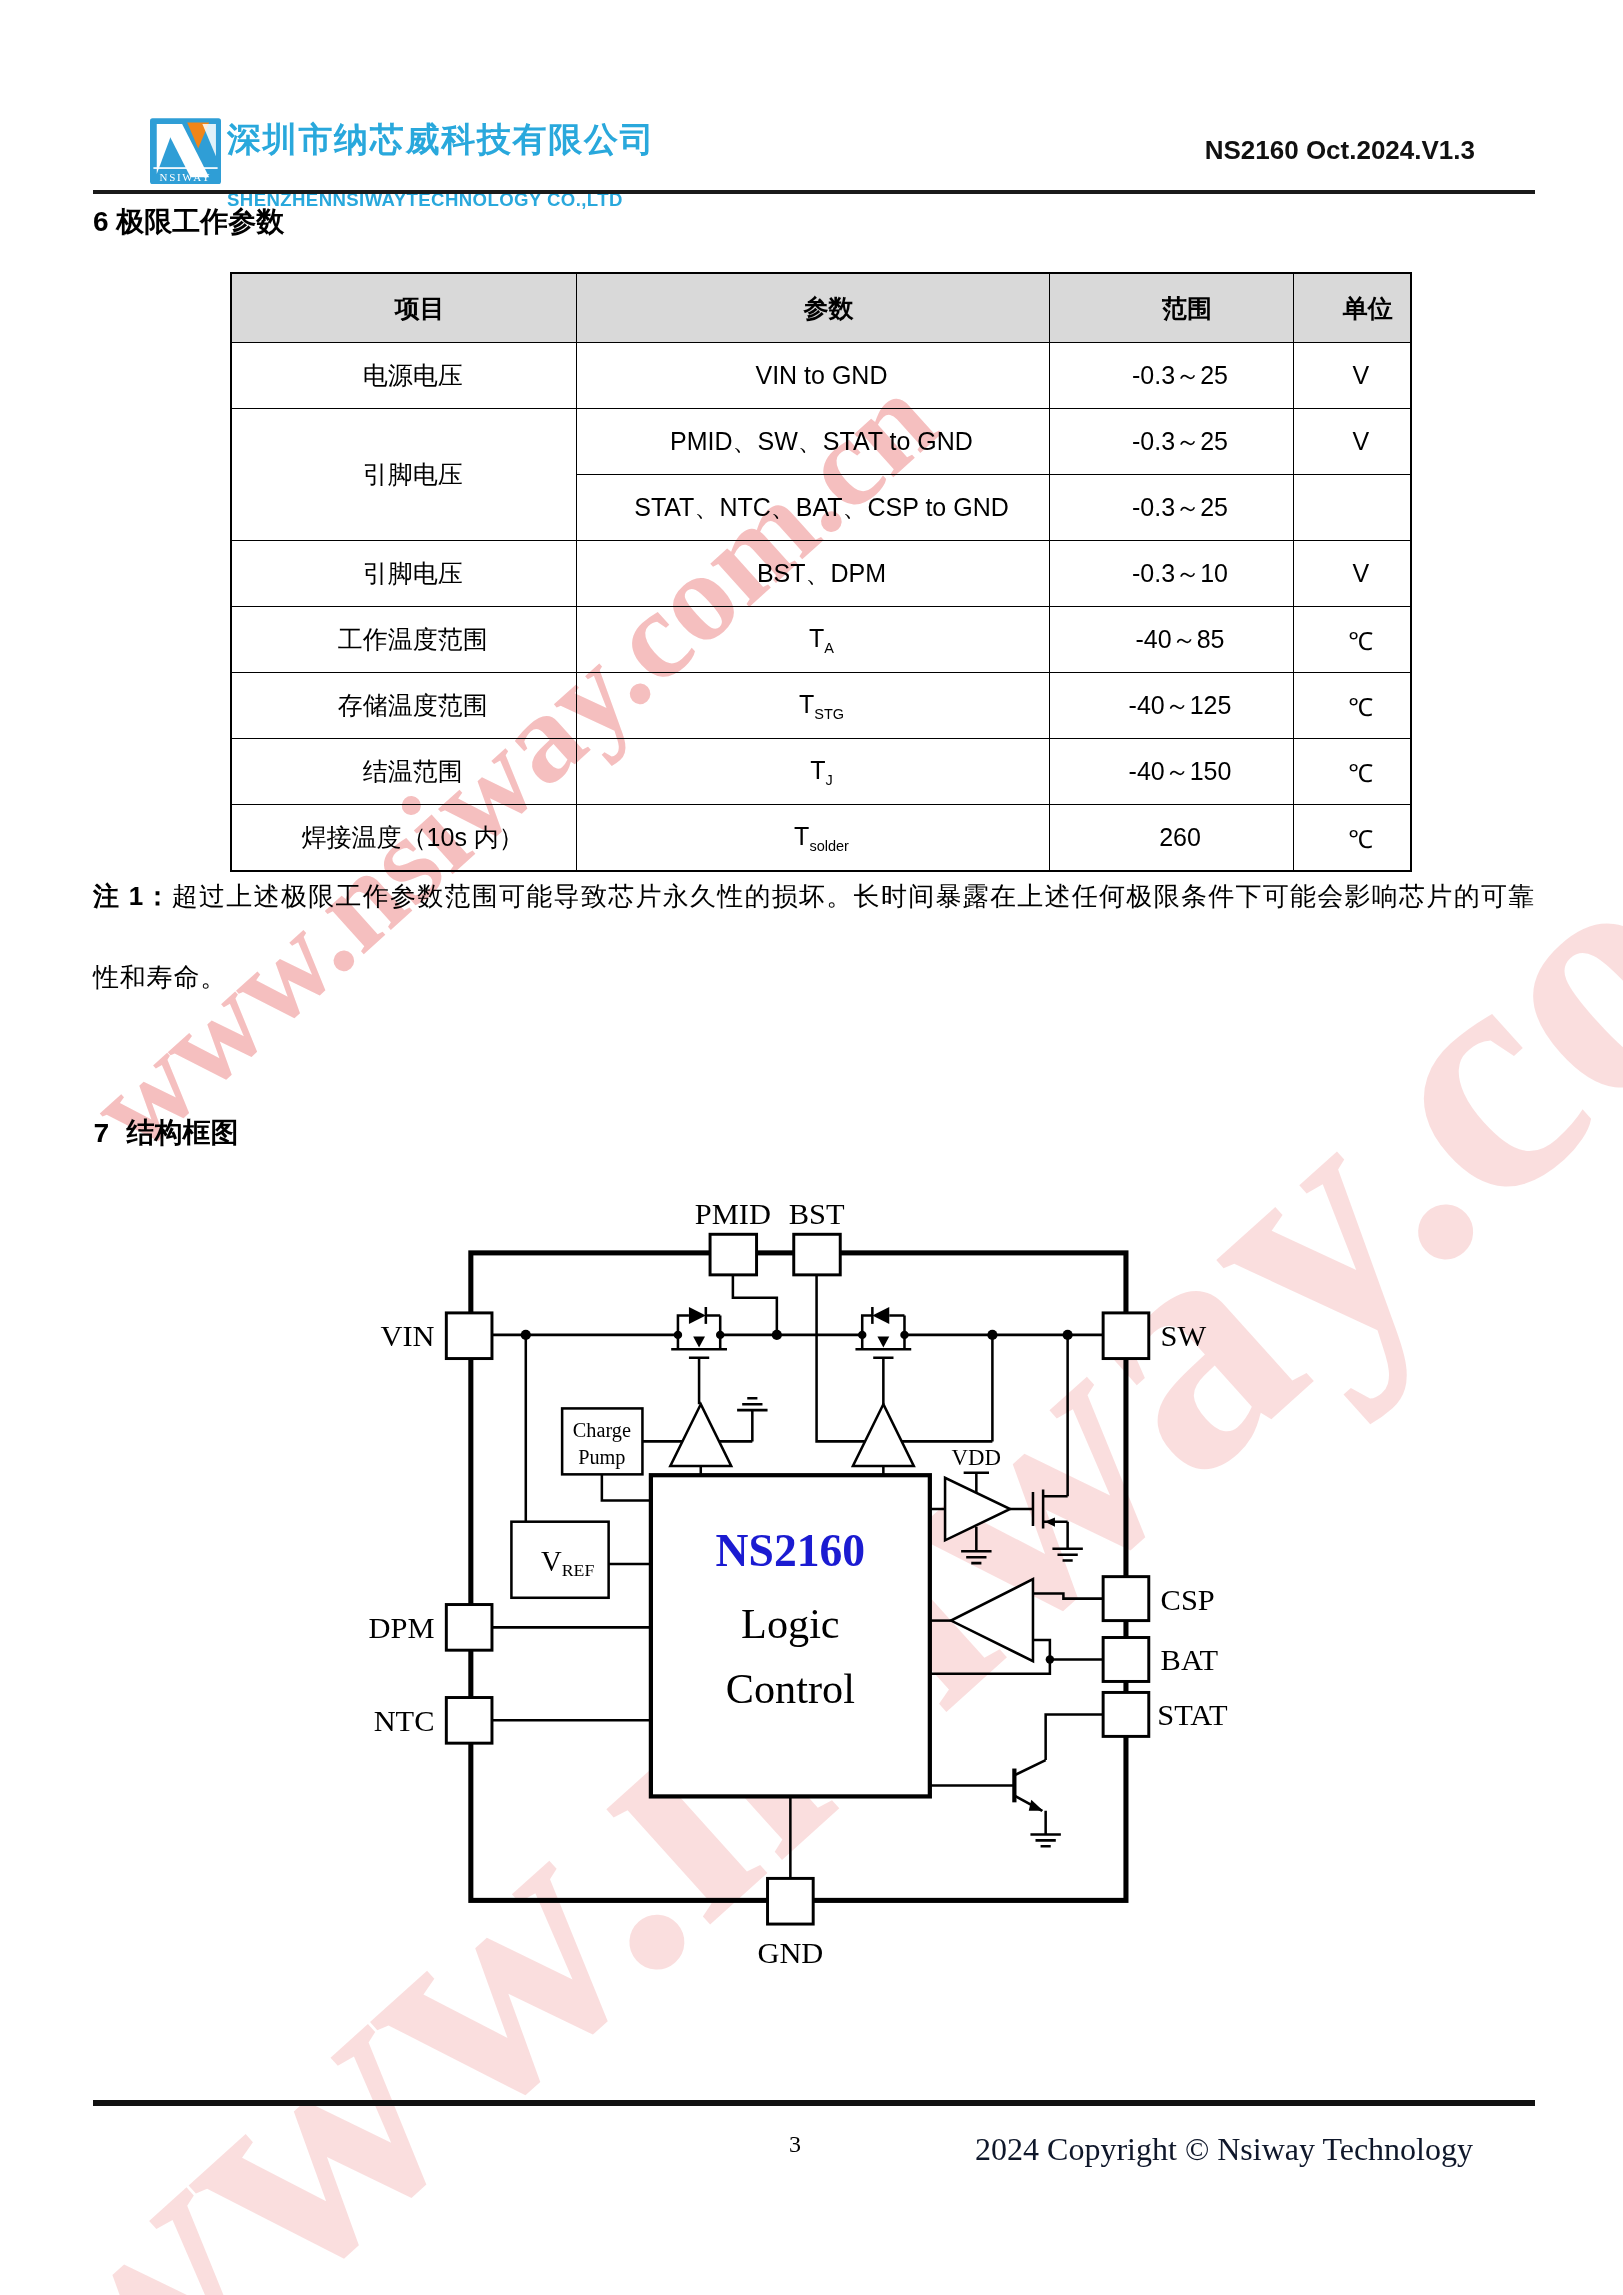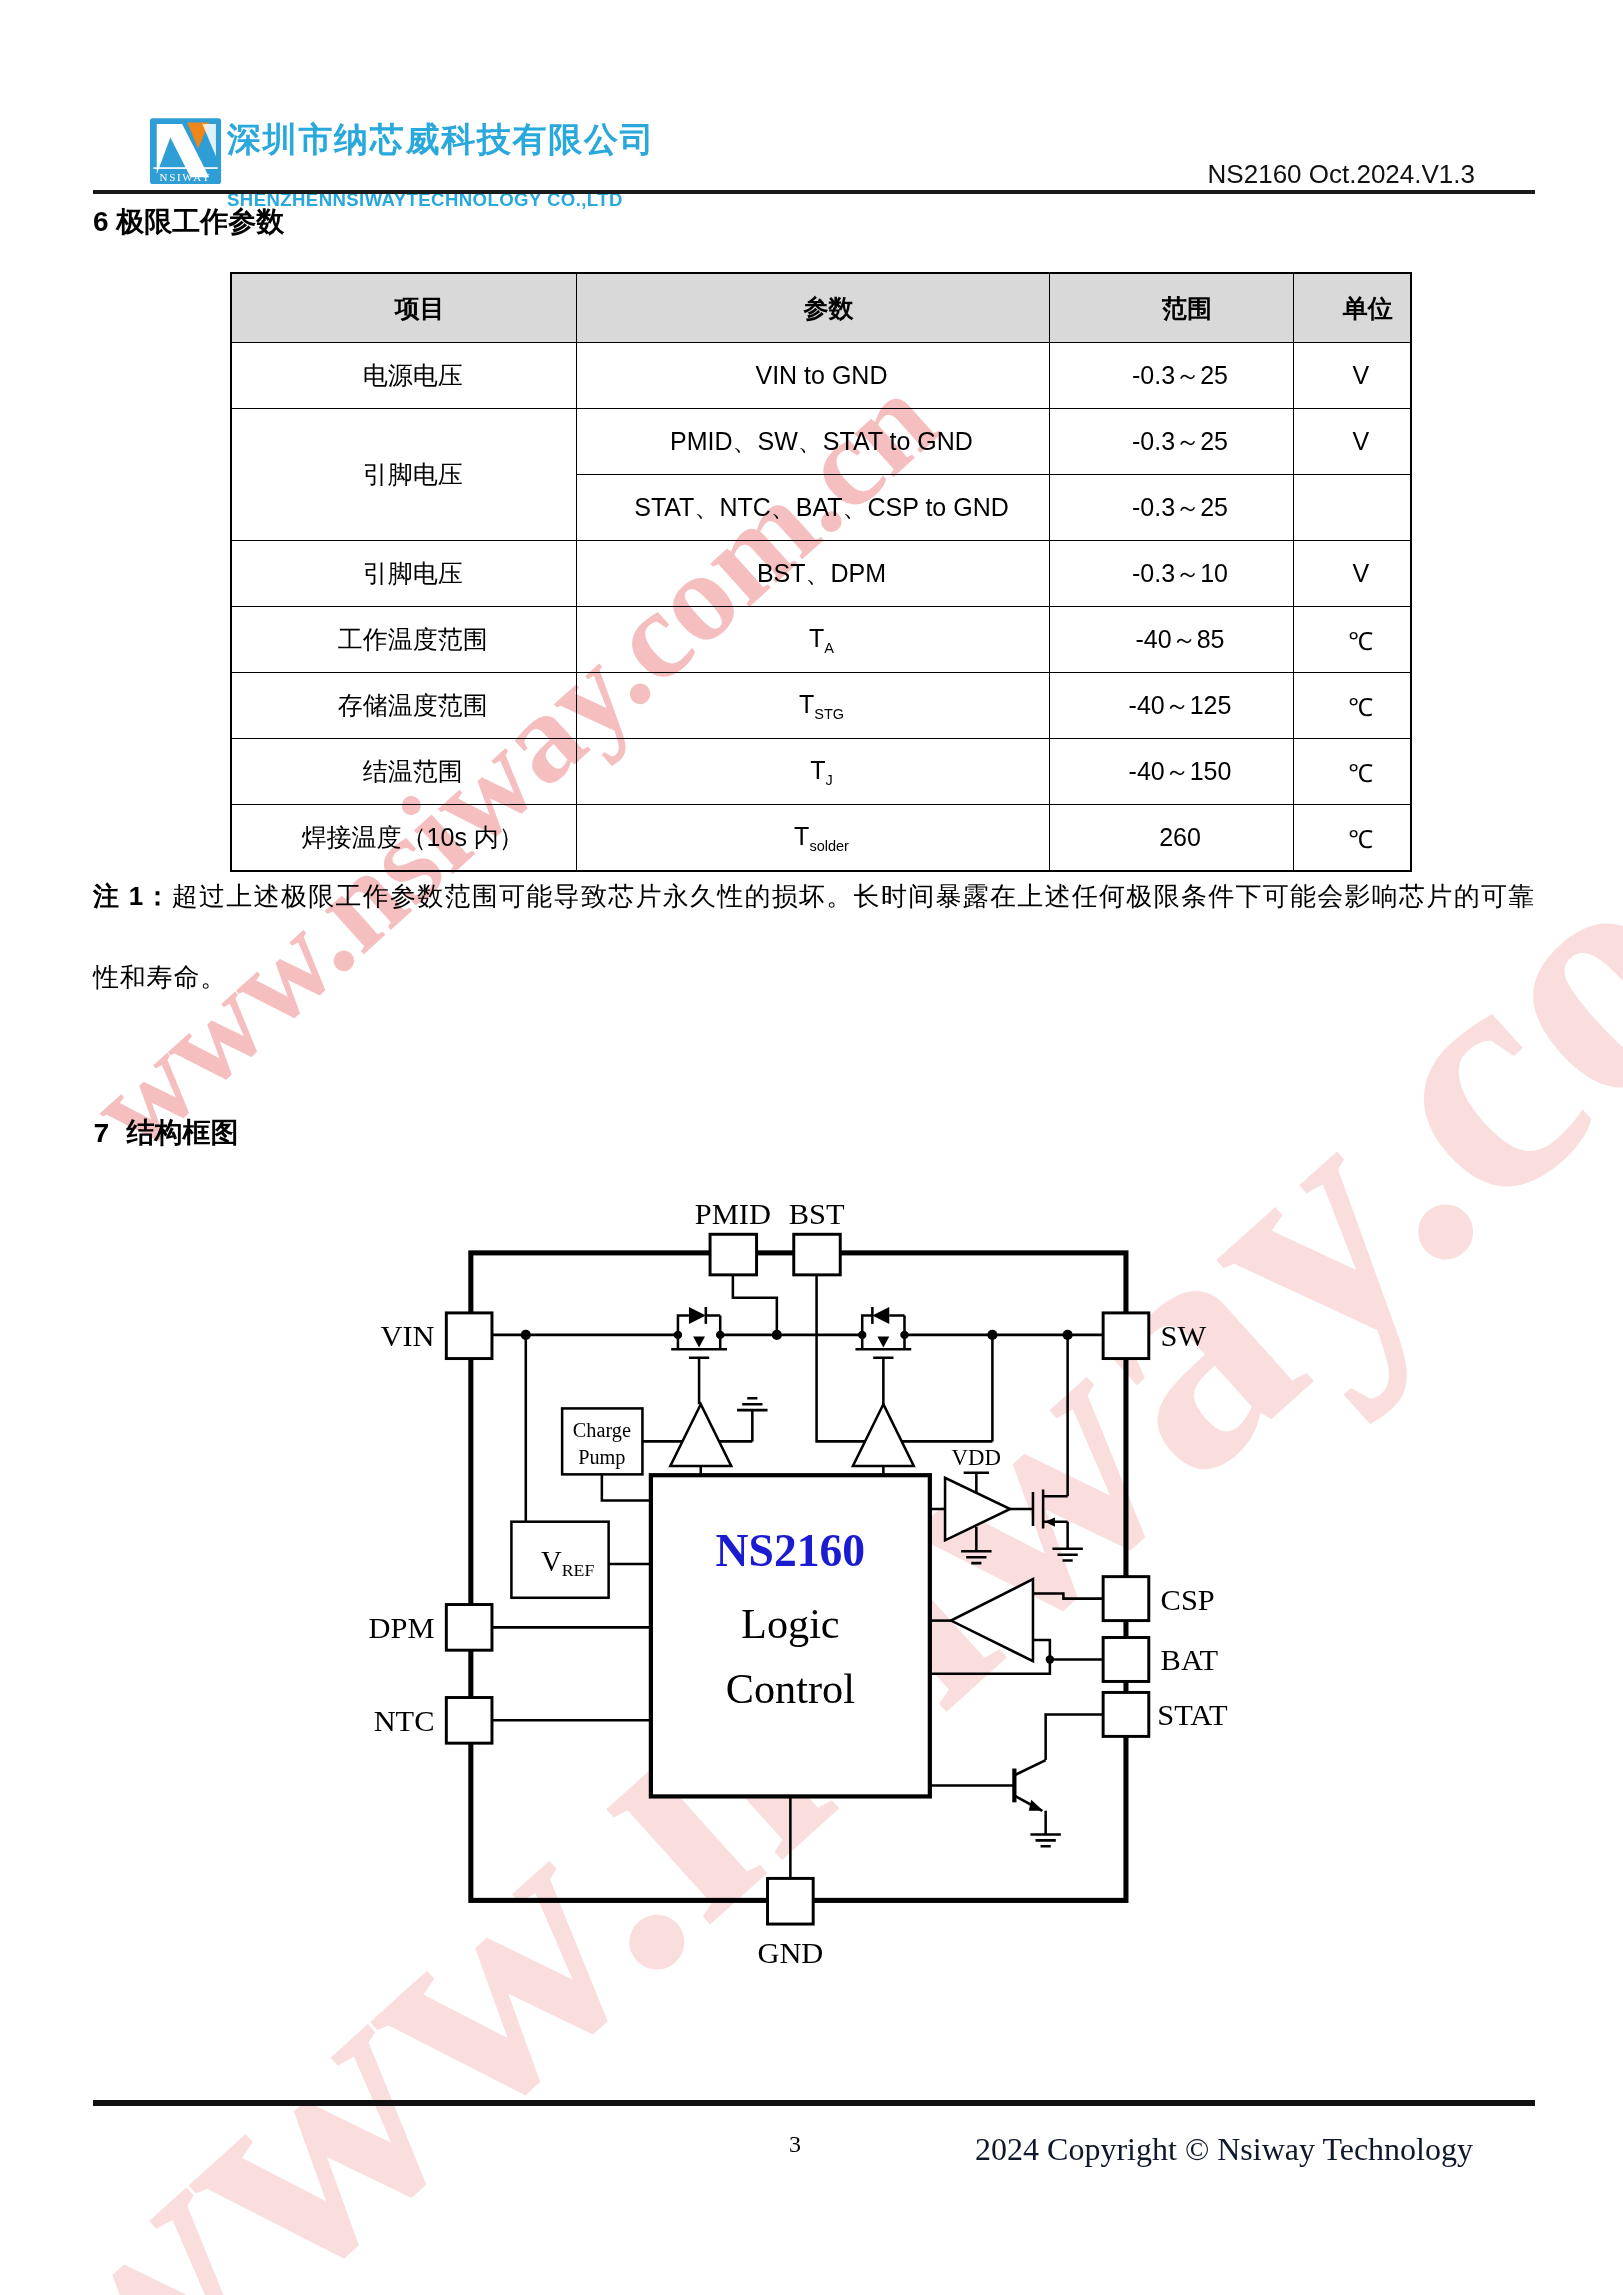--- a/index.html
+++ b/index.html
@@ -8,21 +8,21 @@
   
   .wm{position:absolute;font-family:"Liberation Serif",serif;font-weight:bold;
       white-space:nowrap;transform-origin:0 50%;transform:rotate(-42deg);z-index:0;pointer-events:none;}
   .wm1{left:110px;top:1053px;font-size:127px;color:rgba(238,148,148,0.60);}
   .wm2{left:34px;top:2186px;font-size:338px;color:rgba(245,185,185,0.48);}
   
   .hdr{position:absolute;left:0;top:0;width:100%;z-index:2;}
   .logo{position:absolute;left:150px;top:118px;}
   .cmp-cn{position:absolute;left:227px;top:117px;font-size:34px;font-weight:bold;color:#29a8dc;letter-spacing:1.7px;}
   .cmp-en{position:absolute;left:227px;top:157px;font-size:18.6px;font-weight:bold;color:#29a8dc;letter-spacing:0.4px;margin-top:32px;}
-  .doc-title{position:absolute;right:148px;top:135px;font-size:26px;font-weight:normal;color:#111;margin-top:24px;}
+  .doc-title{position:absolute;right:148px;top:135px;font-size:26px;font-weight:bold;color:#111;}
   .hdr-rule{position:absolute;left:93px;top:190px;width:1442px;height:4.2px;background:#1a1a1a;}
   
   .sec-title{position:absolute;left:93px;font-size:28px;font-weight:bold;color:#000;z-index:2;}
   .sec6{top:203px;}
   .sec7{top:1114px;font-family:Liberation Mono, monospace;}
   
   table.lim{position:absolute;left:230px;top:272px;border-collapse:collapse;table-layout:fixed;z-index:1;}
   table.lim td,table.lim th{border:1.7px solid #000;text-align:center;vertical-align:middle;
       font-size:25px;padding:0;}
   table.lim th{background:#d9d9d9;font-weight:bold;height:68px;padding-left:32px;}

